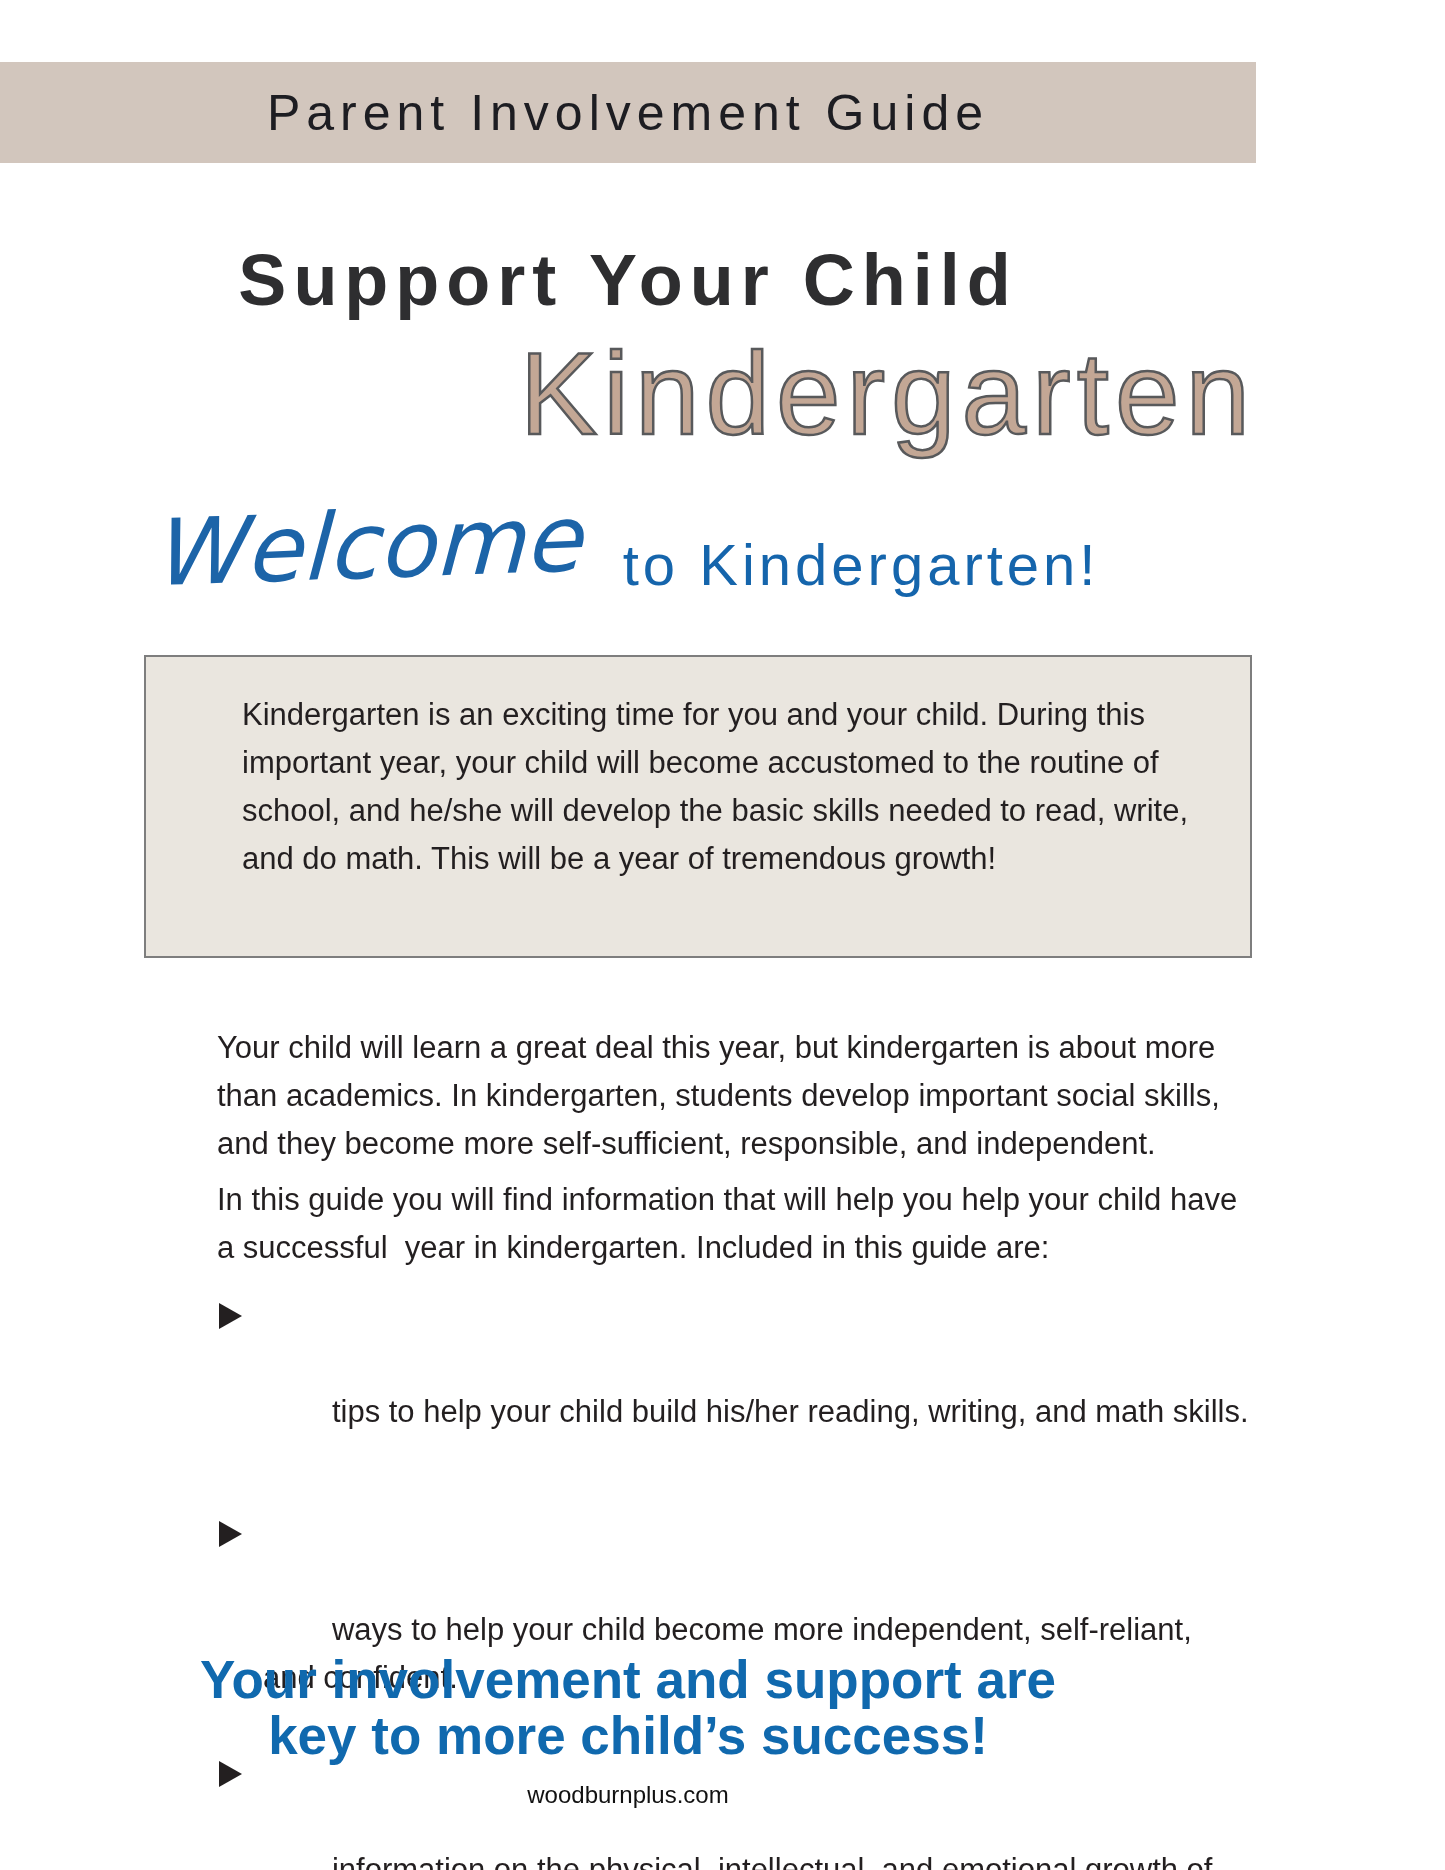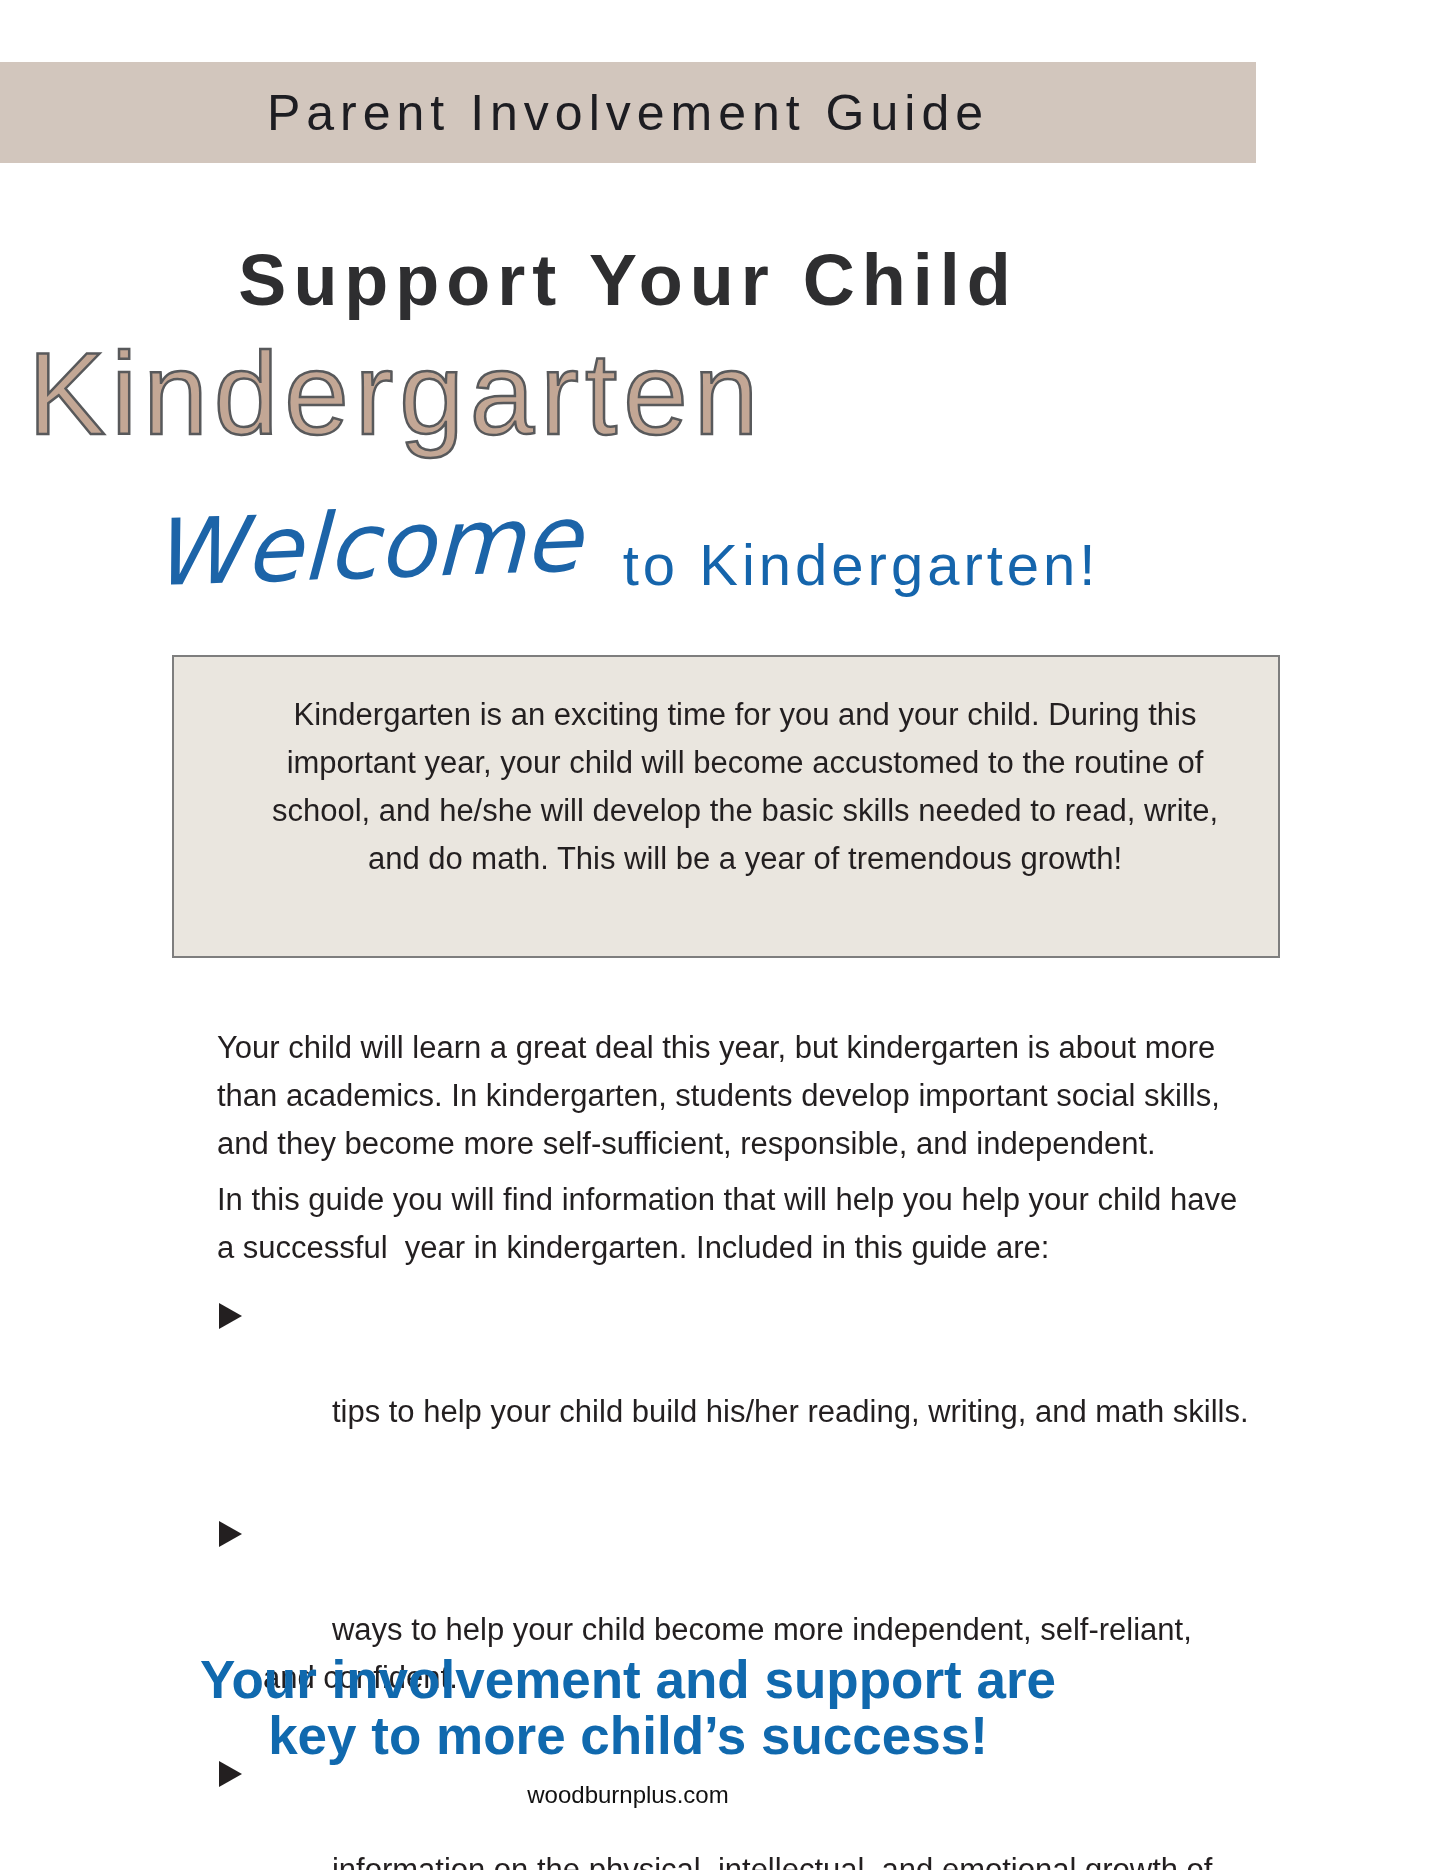--- a/index.html
+++ b/index.html
@@ -37,21 +37,21 @@
   }
 
   .hero-title{
     position:absolute;top:244px;left:0;width:100%;
     text-align:center;font-size:72px;line-height:1;
     letter-spacing:7px;color:var(--heading-dark,#2e2e30);
     white-space:nowrap;
   }
   .hero-kindergarten{
     position:absolute;top:336px;left:0;width:100%;
-    text-align:left;font-size:116px;line-height:1;
+    text-align:right;font-size:116px;line-height:1;
     letter-spacing:6px;
     color:var(--kindergarten-fill,#c3a795);
     -webkit-text-stroke:2.5px var(--kindergarten-outline,#58595b);
     white-space:nowrap;
     padding-left:28px;
   }
 
   .welcome-row{
     position:absolute;top:508px;left:0;width:100%;
     display:flex;align-items:baseline;justify-content:center;gap:40px;
@@ -66,25 +66,24 @@
     transform-origin:left bottom;
     display:inline-block;
   }
   .welcome-rest{
     font-size:58px;line-height:1;letter-spacing:4px;
     color:var(--subtitle-blue,#1565ac);
     margin-top:8px;
   }
 
   .intro-box{
-    position:absolute;top:655px;left:172px;width:1108px;height:303px;
+    position:absolute;top:655px;left:144px;width:1108px;height:303px;
     background:var(--box-bg,#eae6df);
     border:2px solid var(--box-border,#7e7e7e);
     padding:34px 58px 0 96px;
-    text-align:center;
   }
   .intro-box-text{
     font-size:31px;line-height:48px;color:var(--body-text,#231f20);
     white-space:pre-wrap;
   }
 
   .body-section{
     position:absolute;top:1024px;left:217px;width:1032px;
     font-size:31px;line-height:48px;color:var(--body-text,#231f20);
   }

